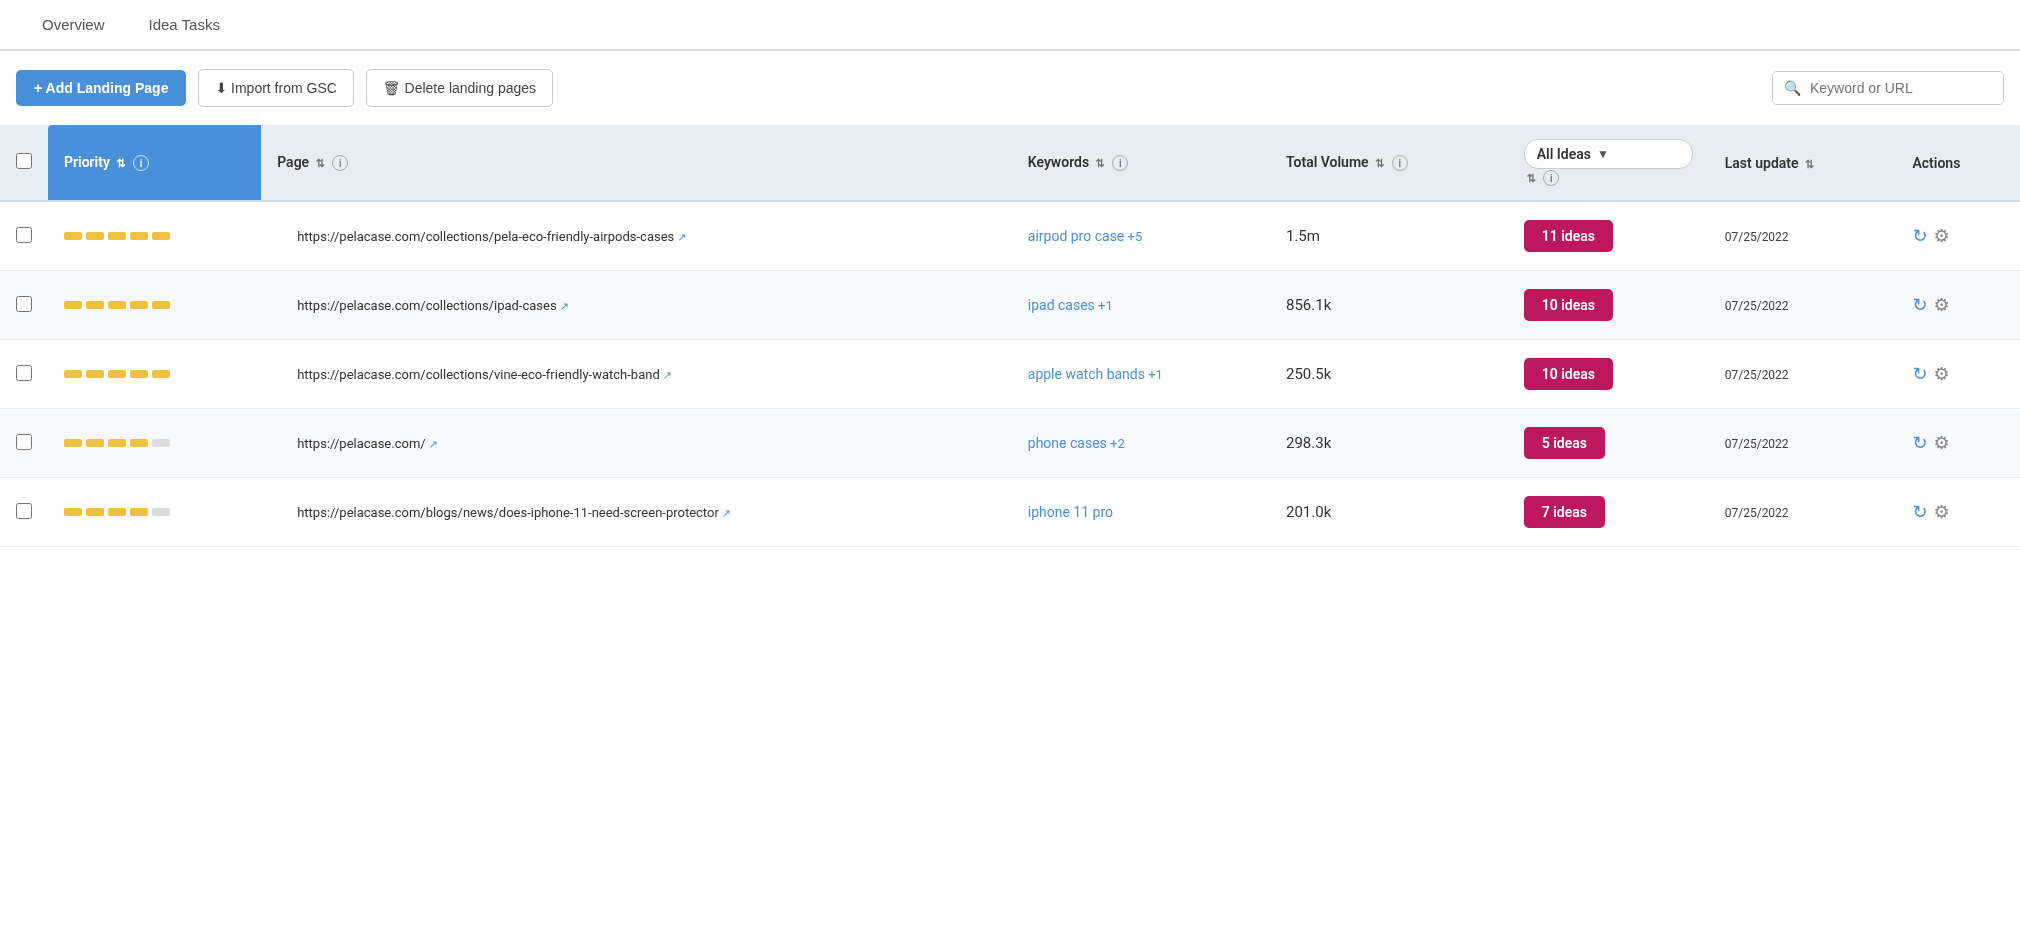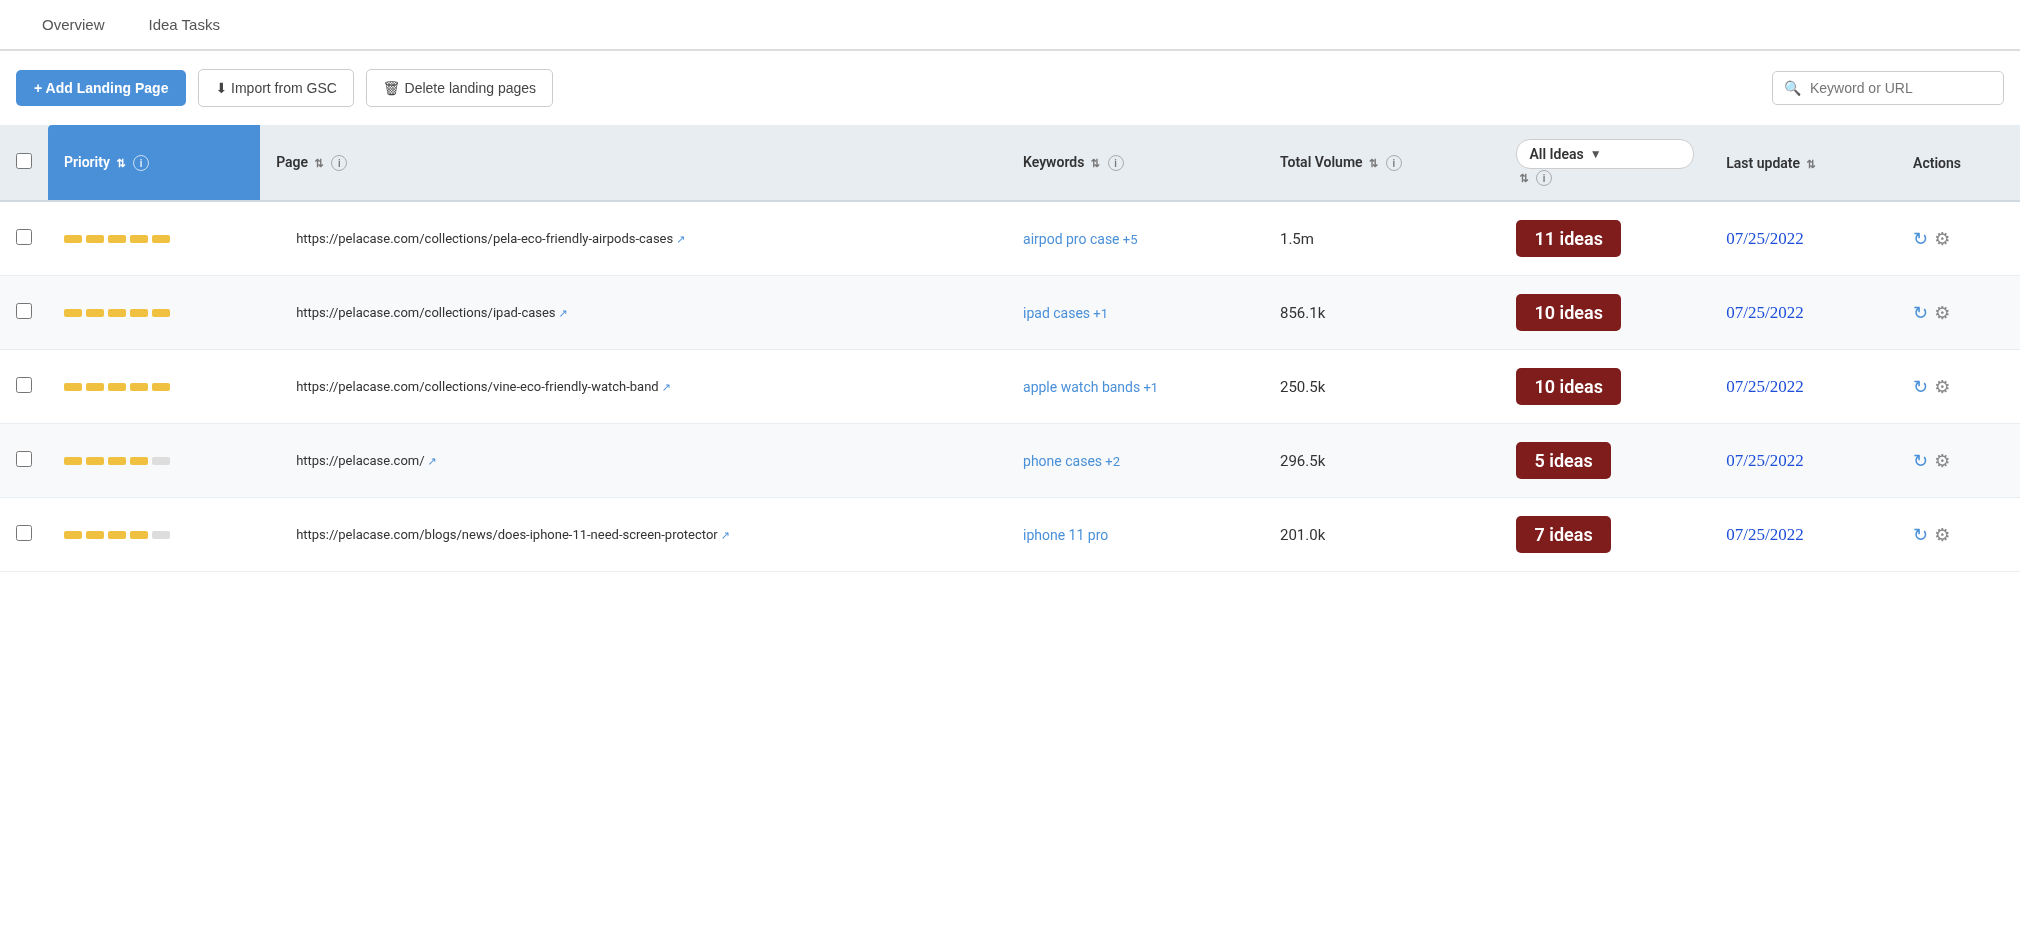--- a/index.html
+++ b/index.html
@@ -180,32 +180,32 @@
     
     .kw-link { color: #4a90d9; text-decoration: none; font-size: 14px; }
     .kw-extra { color: #4a90d9; font-size: 13px; }
 
     
     .volume { font-size: 15px; color: #333; }
 
     
     .ideas-badge {
       display: inline-block;
-      background: #7f1d1d;
+      background: #be185d;
       color: #fff;
       border-radius: 5px;
       padding: 8px 18px;
-      font-size: 18px;
+      font-size: 14px;
       font-weight: 600;
       white-space: nowrap;
       cursor: pointer;
     }
 
     
-    .date { color: #1d4ed8; font-size: 17px; white-space: nowrap; font-family: Liberation Serif, serif; }
+    .date { color: #404040; font-size: 12px; white-space: nowrap; }
 
     
     .actions-cell { white-space: nowrap; }
     .action-btn {
       background: none;
       border: none;
       cursor: pointer;
       font-size: 18px;
       color: #4a90d9;
       margin-right: 6px;
@@ -338,21 +338,21 @@
             <div class="priority-bars">
               <div class="pbar"></div>
               <div class="pbar"></div>
               <div class="pbar"></div>
               <div class="pbar"></div>
               <div class="pbar grey"></div>
             </div>
           </td>
           <td><span class="page-url">https://pelacase.com/<span class="ext-link">↗</span></span></td>
           <td><a class="kw-link" href="#">phone cases</a><span class="kw-extra"> +2</span></td>
-          <td><span class="volume">296.5k</span></td>
+          <td><span class="volume">298.3k</span></td>
           <td><span class="ideas-badge">5 ideas</span></td>
           <td><span class="date">07/25/2022</span></td>
           <td class="actions-cell"><button class="action-btn">↻</button><button class="action-btn gear">⚙</button></td>
         </tr>
         <tr>
           <td class="cb-cell"><input type="checkbox" style=""></td>
           <td>
             <div class="priority-bars">
               <div class="pbar"></div>
               <div class="pbar"></div>

